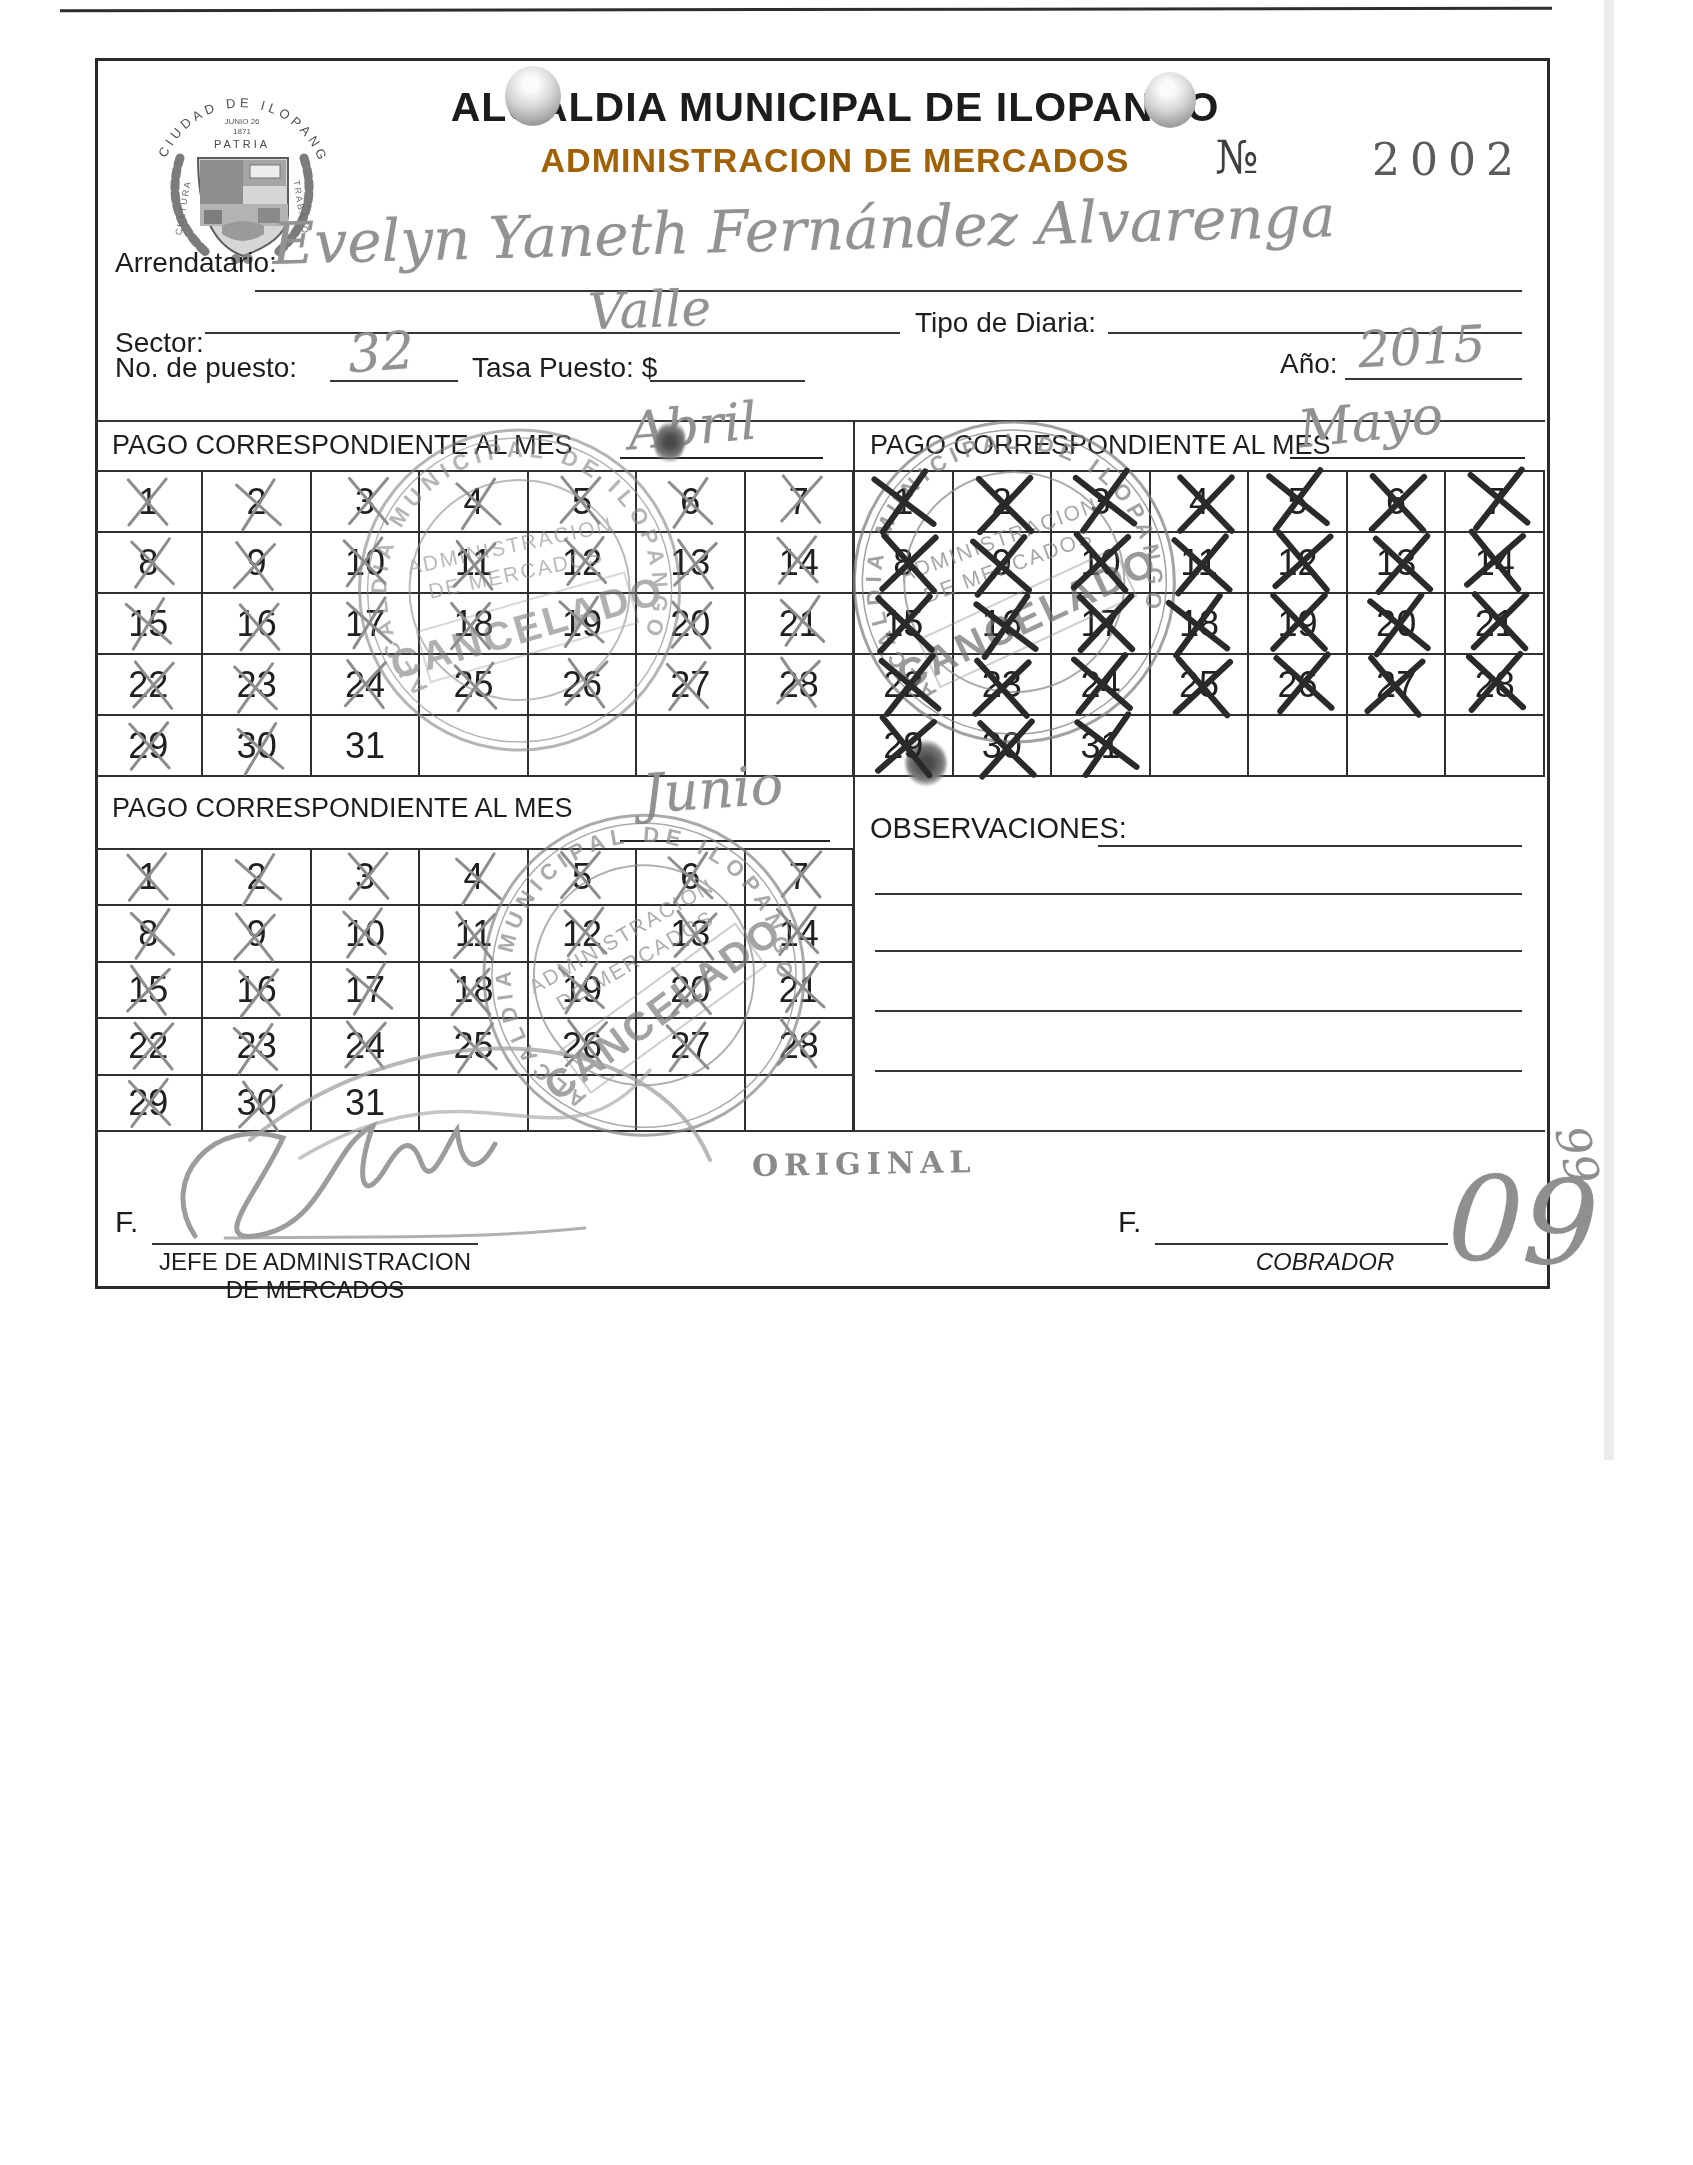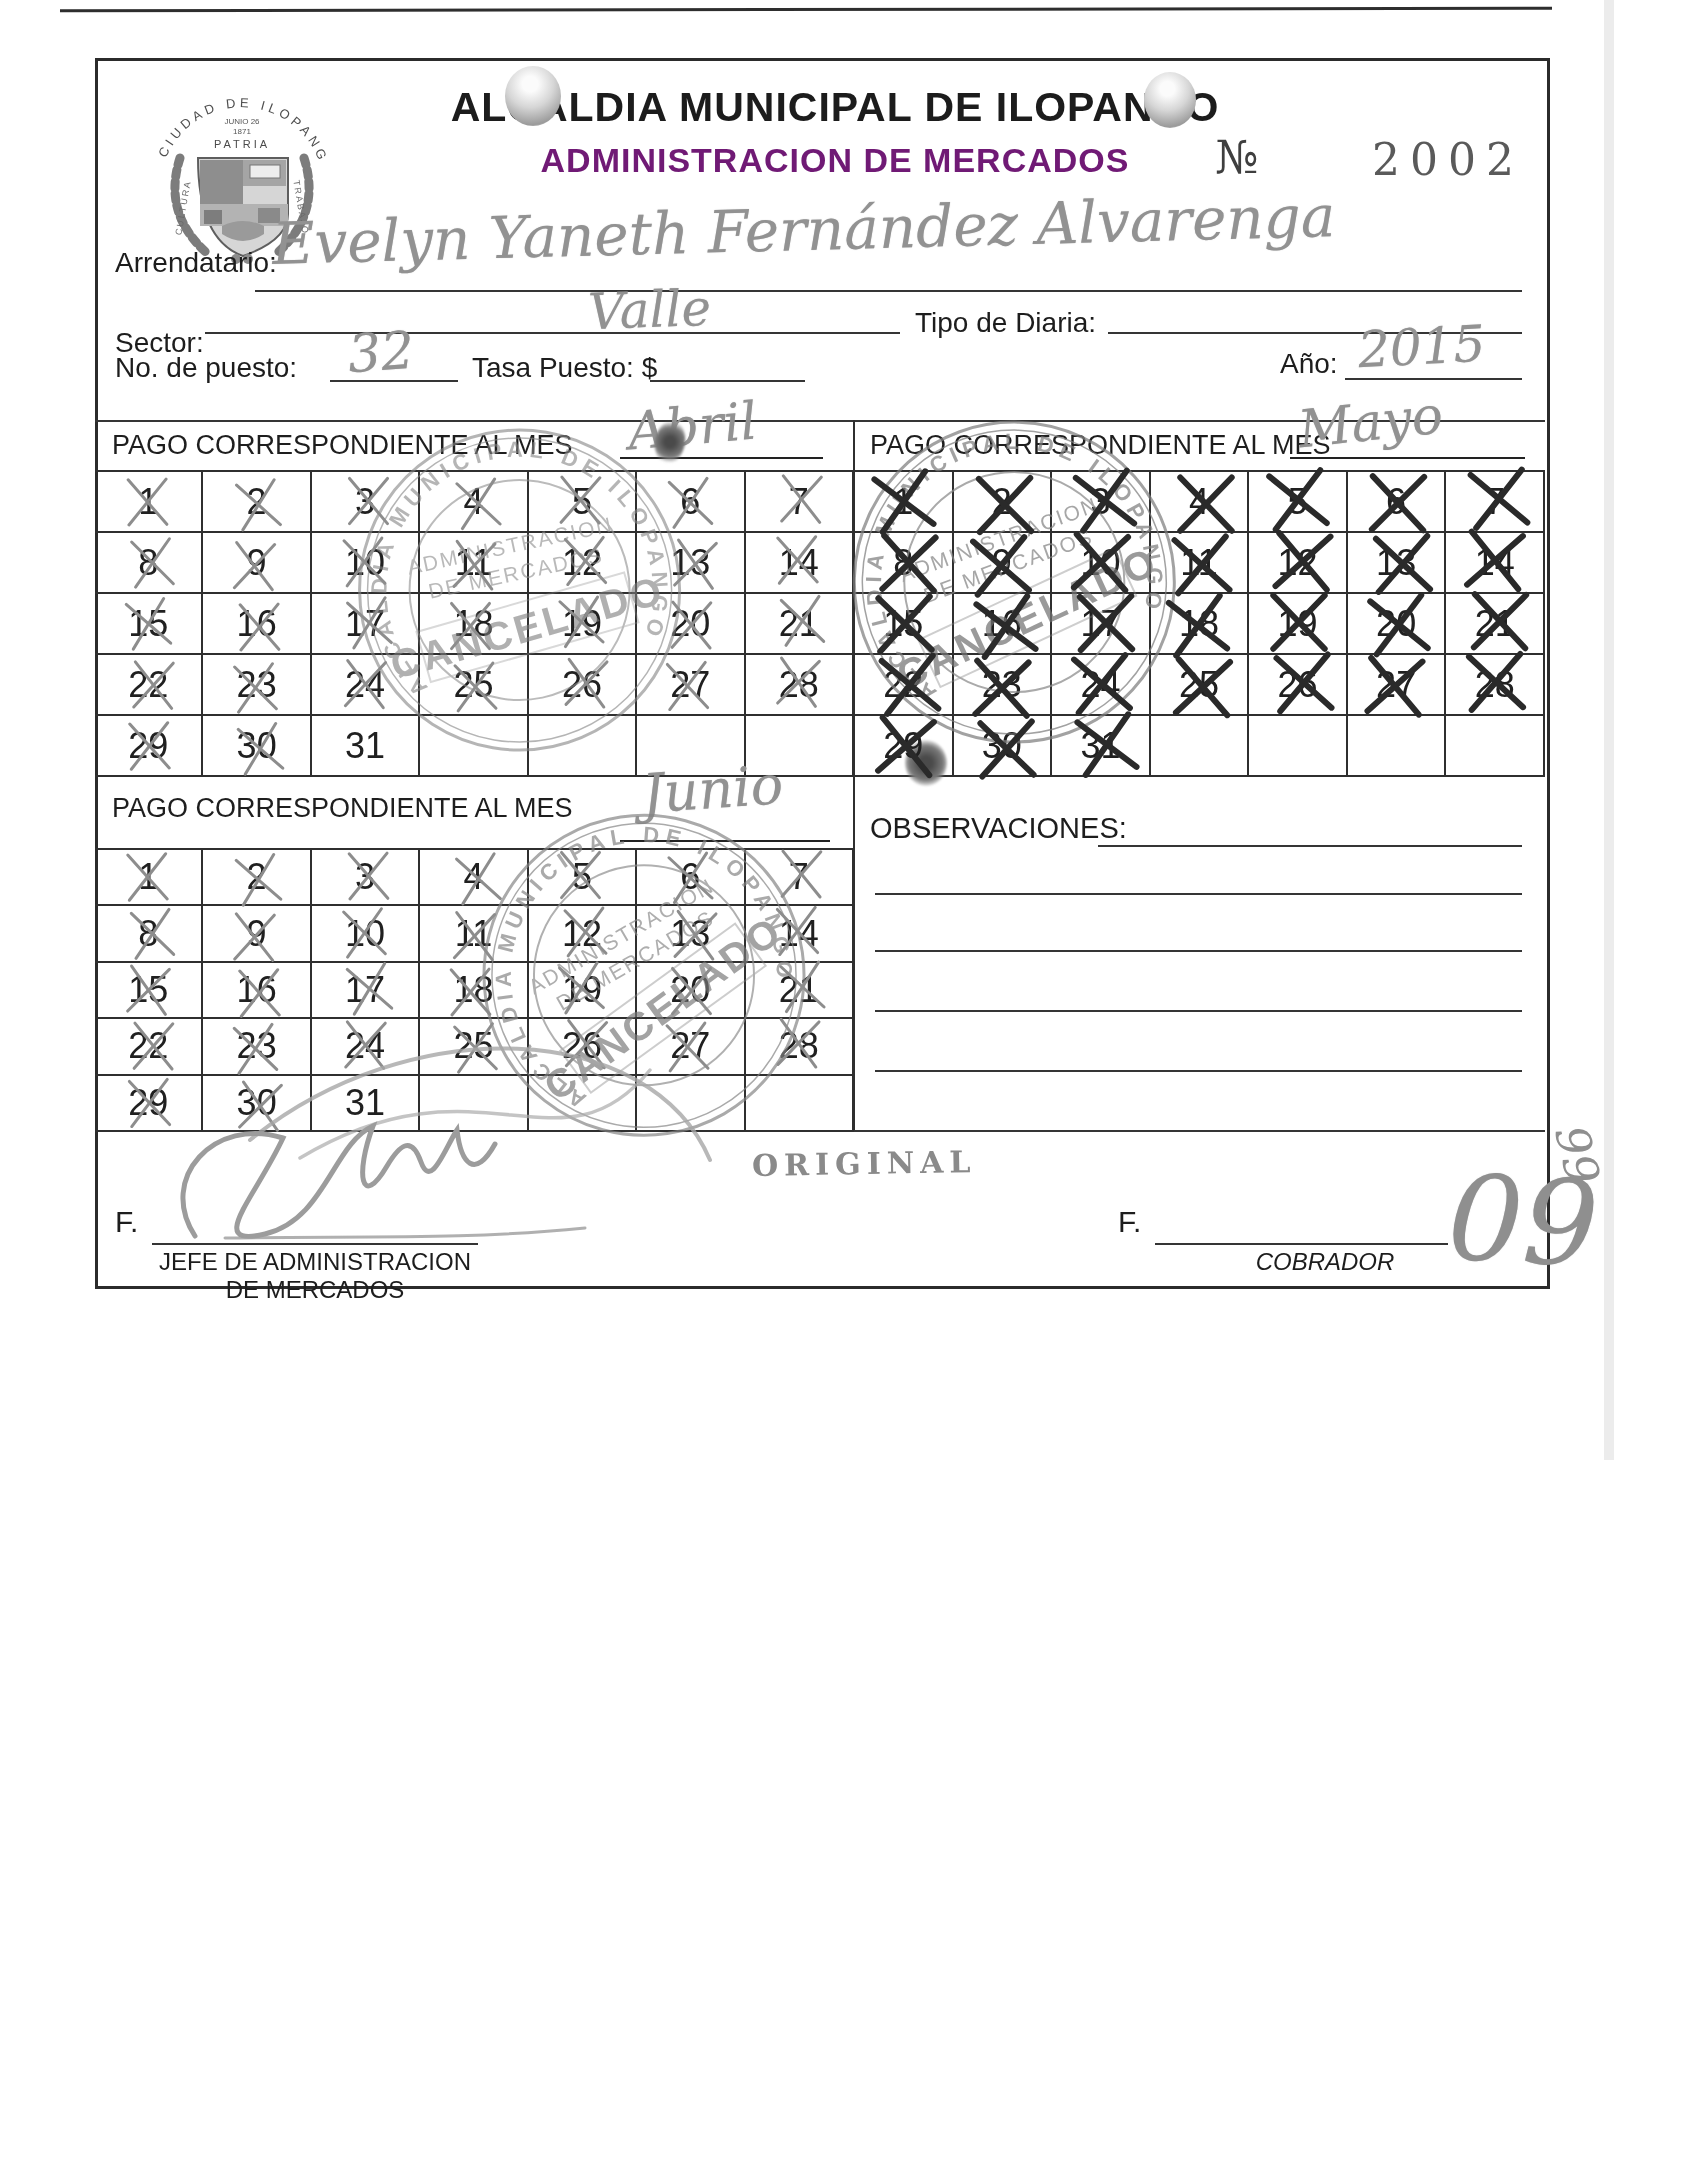--- a/index.html
+++ b/index.html
@@ -7,21 +7,21 @@
          font-family:"Liberation Sans",sans-serif;overflow:hidden;}
   .abs{position:absolute;}
   .form-border{position:absolute;left:95px;top:58px;width:1449px;height:1225px;
                border:3px solid #2b2b2b;}
   .topline{position:absolute;left:60px;top:8px;width:1492px;height:3px;background:#2e2e2e;
            transform:rotate(-0.1deg);}
   .scan-strip{position:absolute;left:1604px;top:0;width:10px;height:1460px;background:#ececec;}
   .title1{position:absolute;left:420px;top:84px;width:830px;text-align:center;
           font-size:41px;font-weight:bold;color:#1c1c1c;letter-spacing:1px;}
   .title2{position:absolute;left:420px;top:141px;width:830px;text-align:center;
-          font-size:34px;font-weight:bold;color:#701a75;letter-spacing:1px;}
+          font-size:34px;font-weight:bold;color:#a16207;letter-spacing:1px;}
   .num-label{position:absolute;left:1215px;top:130px;font-family:"DejaVu Serif",serif;
              font-size:46px;color:#3f3f3f;}
   .num-value{position:absolute;left:1372px;top:134px;font-family:"DejaVu Serif",serif;
              font-size:44px;color:#5a5a5a;letter-spacing:10px;}
   .holemark{position:absolute;border-radius:50%;
             background:radial-gradient(circle at 45% 30%, #fbfbfb 15%, #d6d6d6 45%, #9b9b9b 78%, #e8e8e8 95%);}
   .label{position:absolute;color:#1d1d1d;font-size:28px;white-space:nowrap;}
   .uline{position:absolute;height:0;border-top:2px solid #353535;}
   .hw{position:absolute;font-family:"DejaVu Serif",serif;font-style:italic;color:#929292;
       white-space:nowrap;text-shadow:0 0 1px rgba(150,150,150,.55);}

